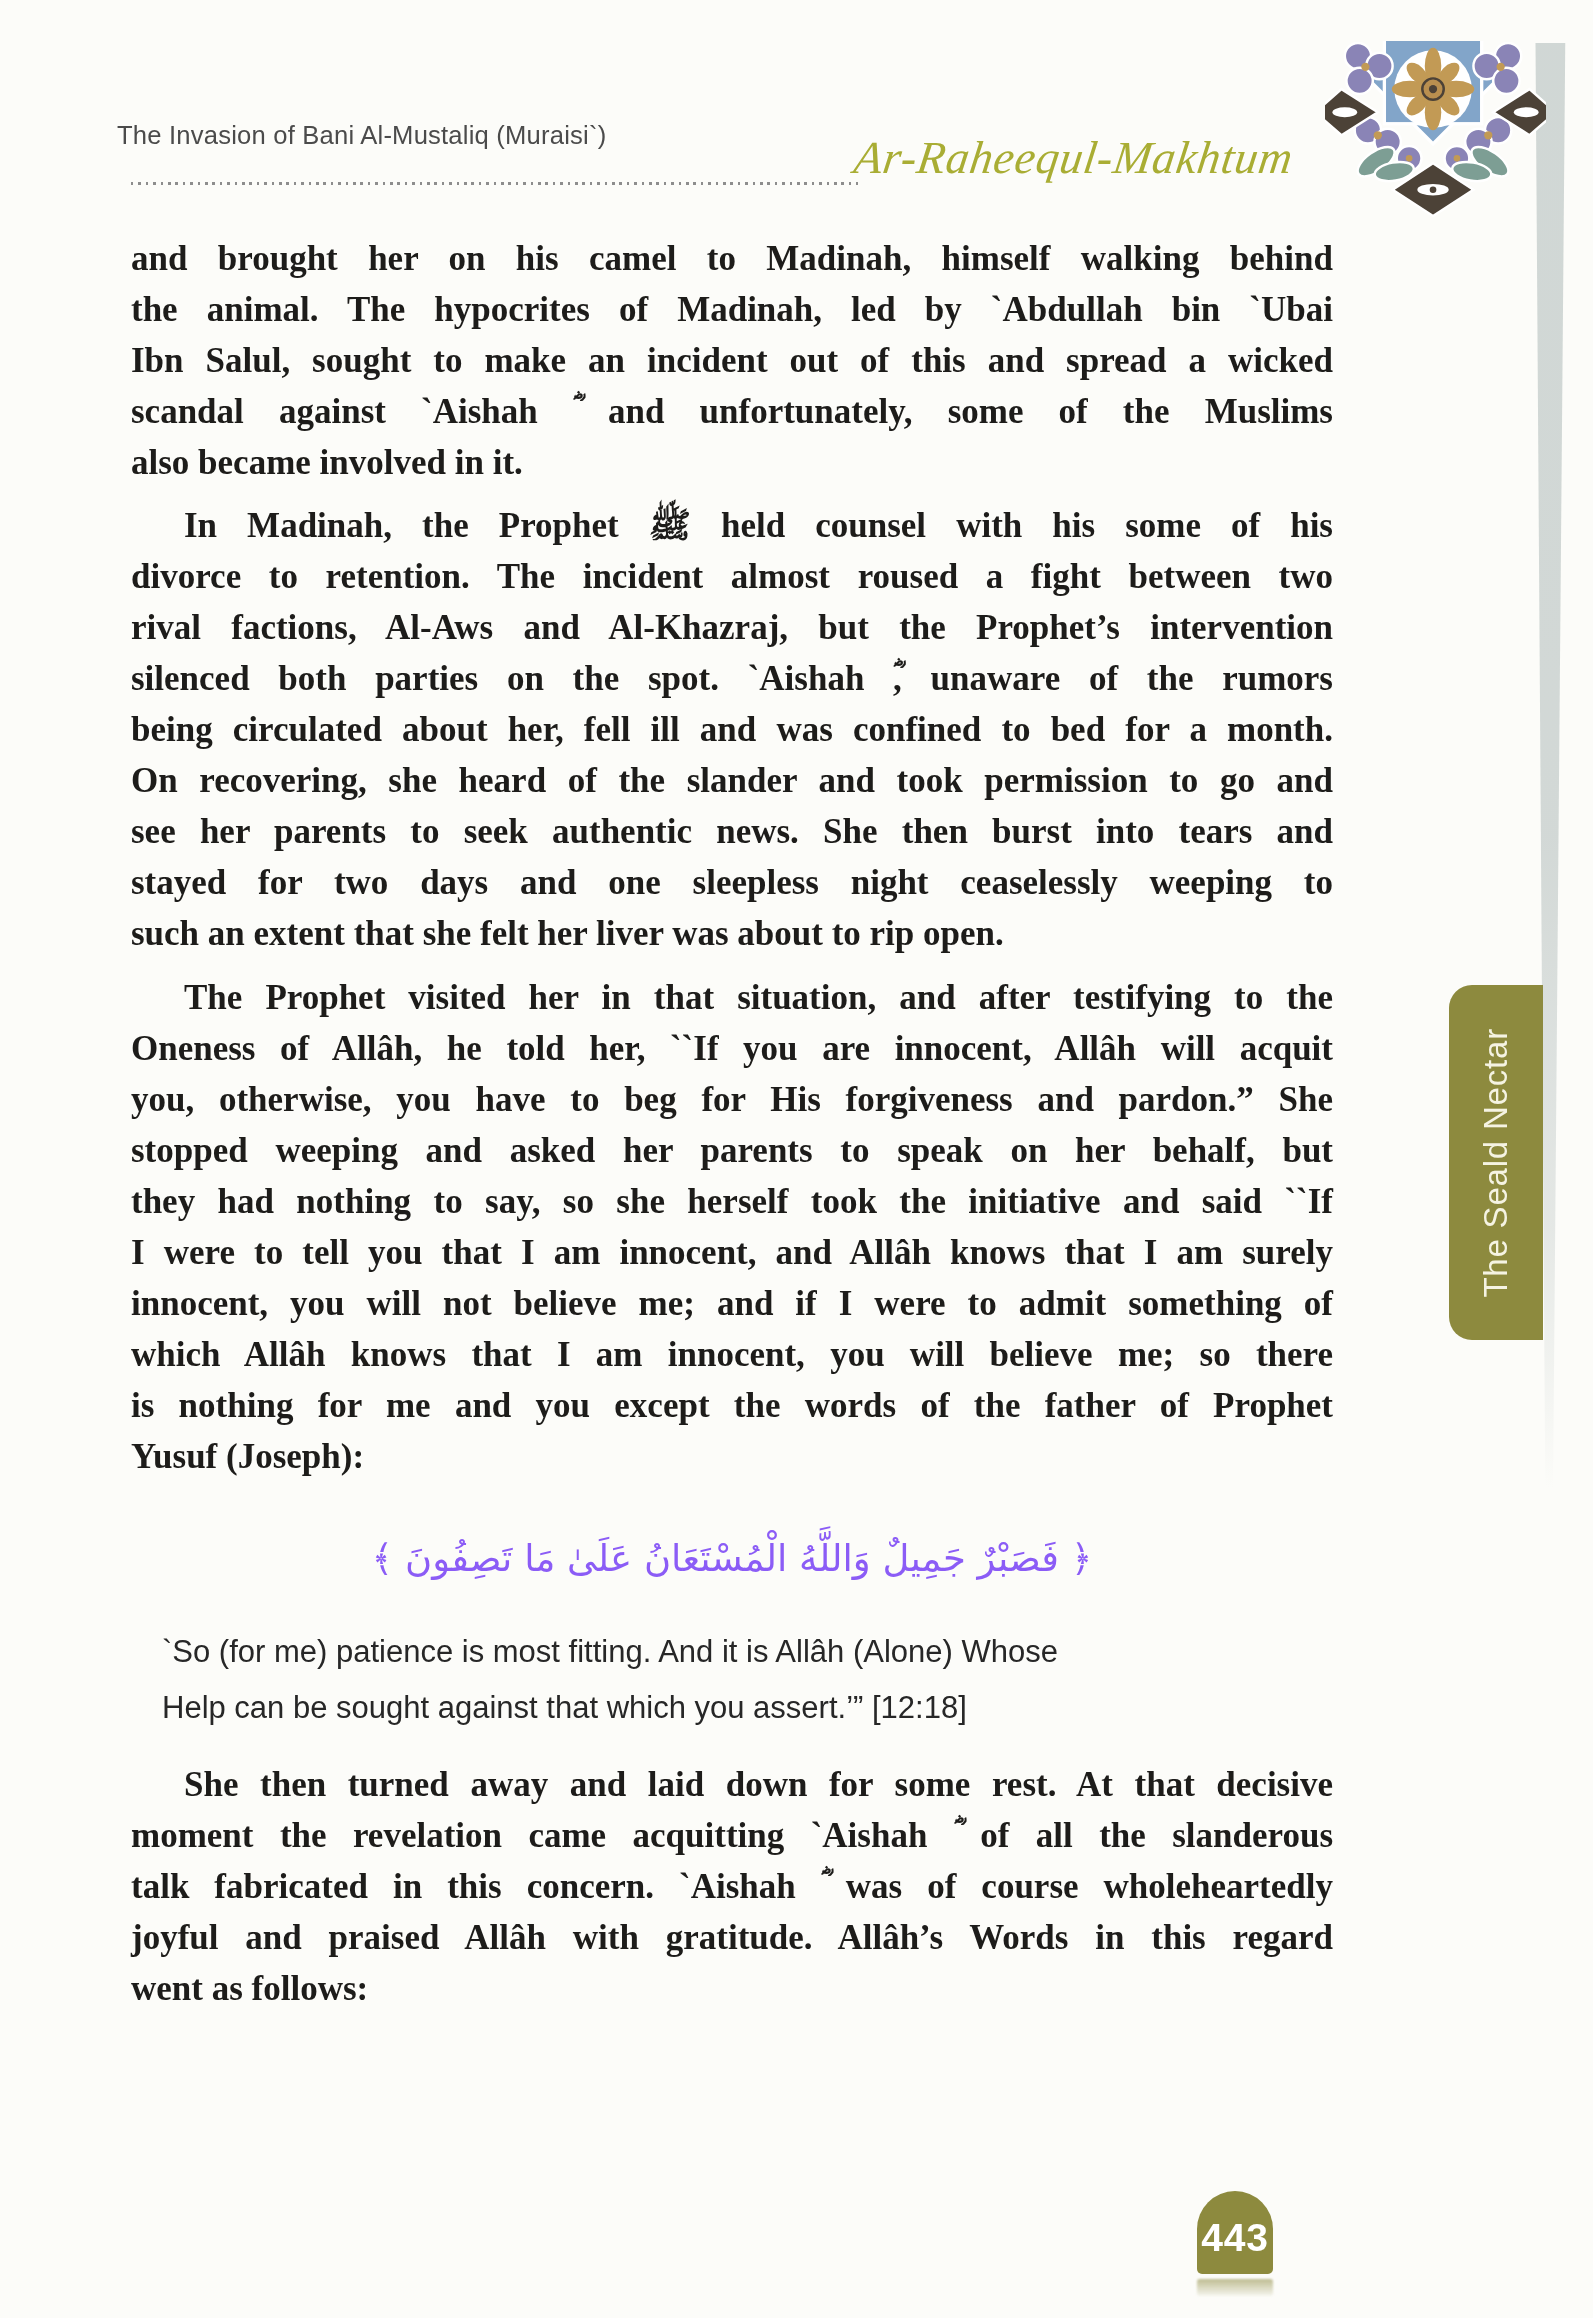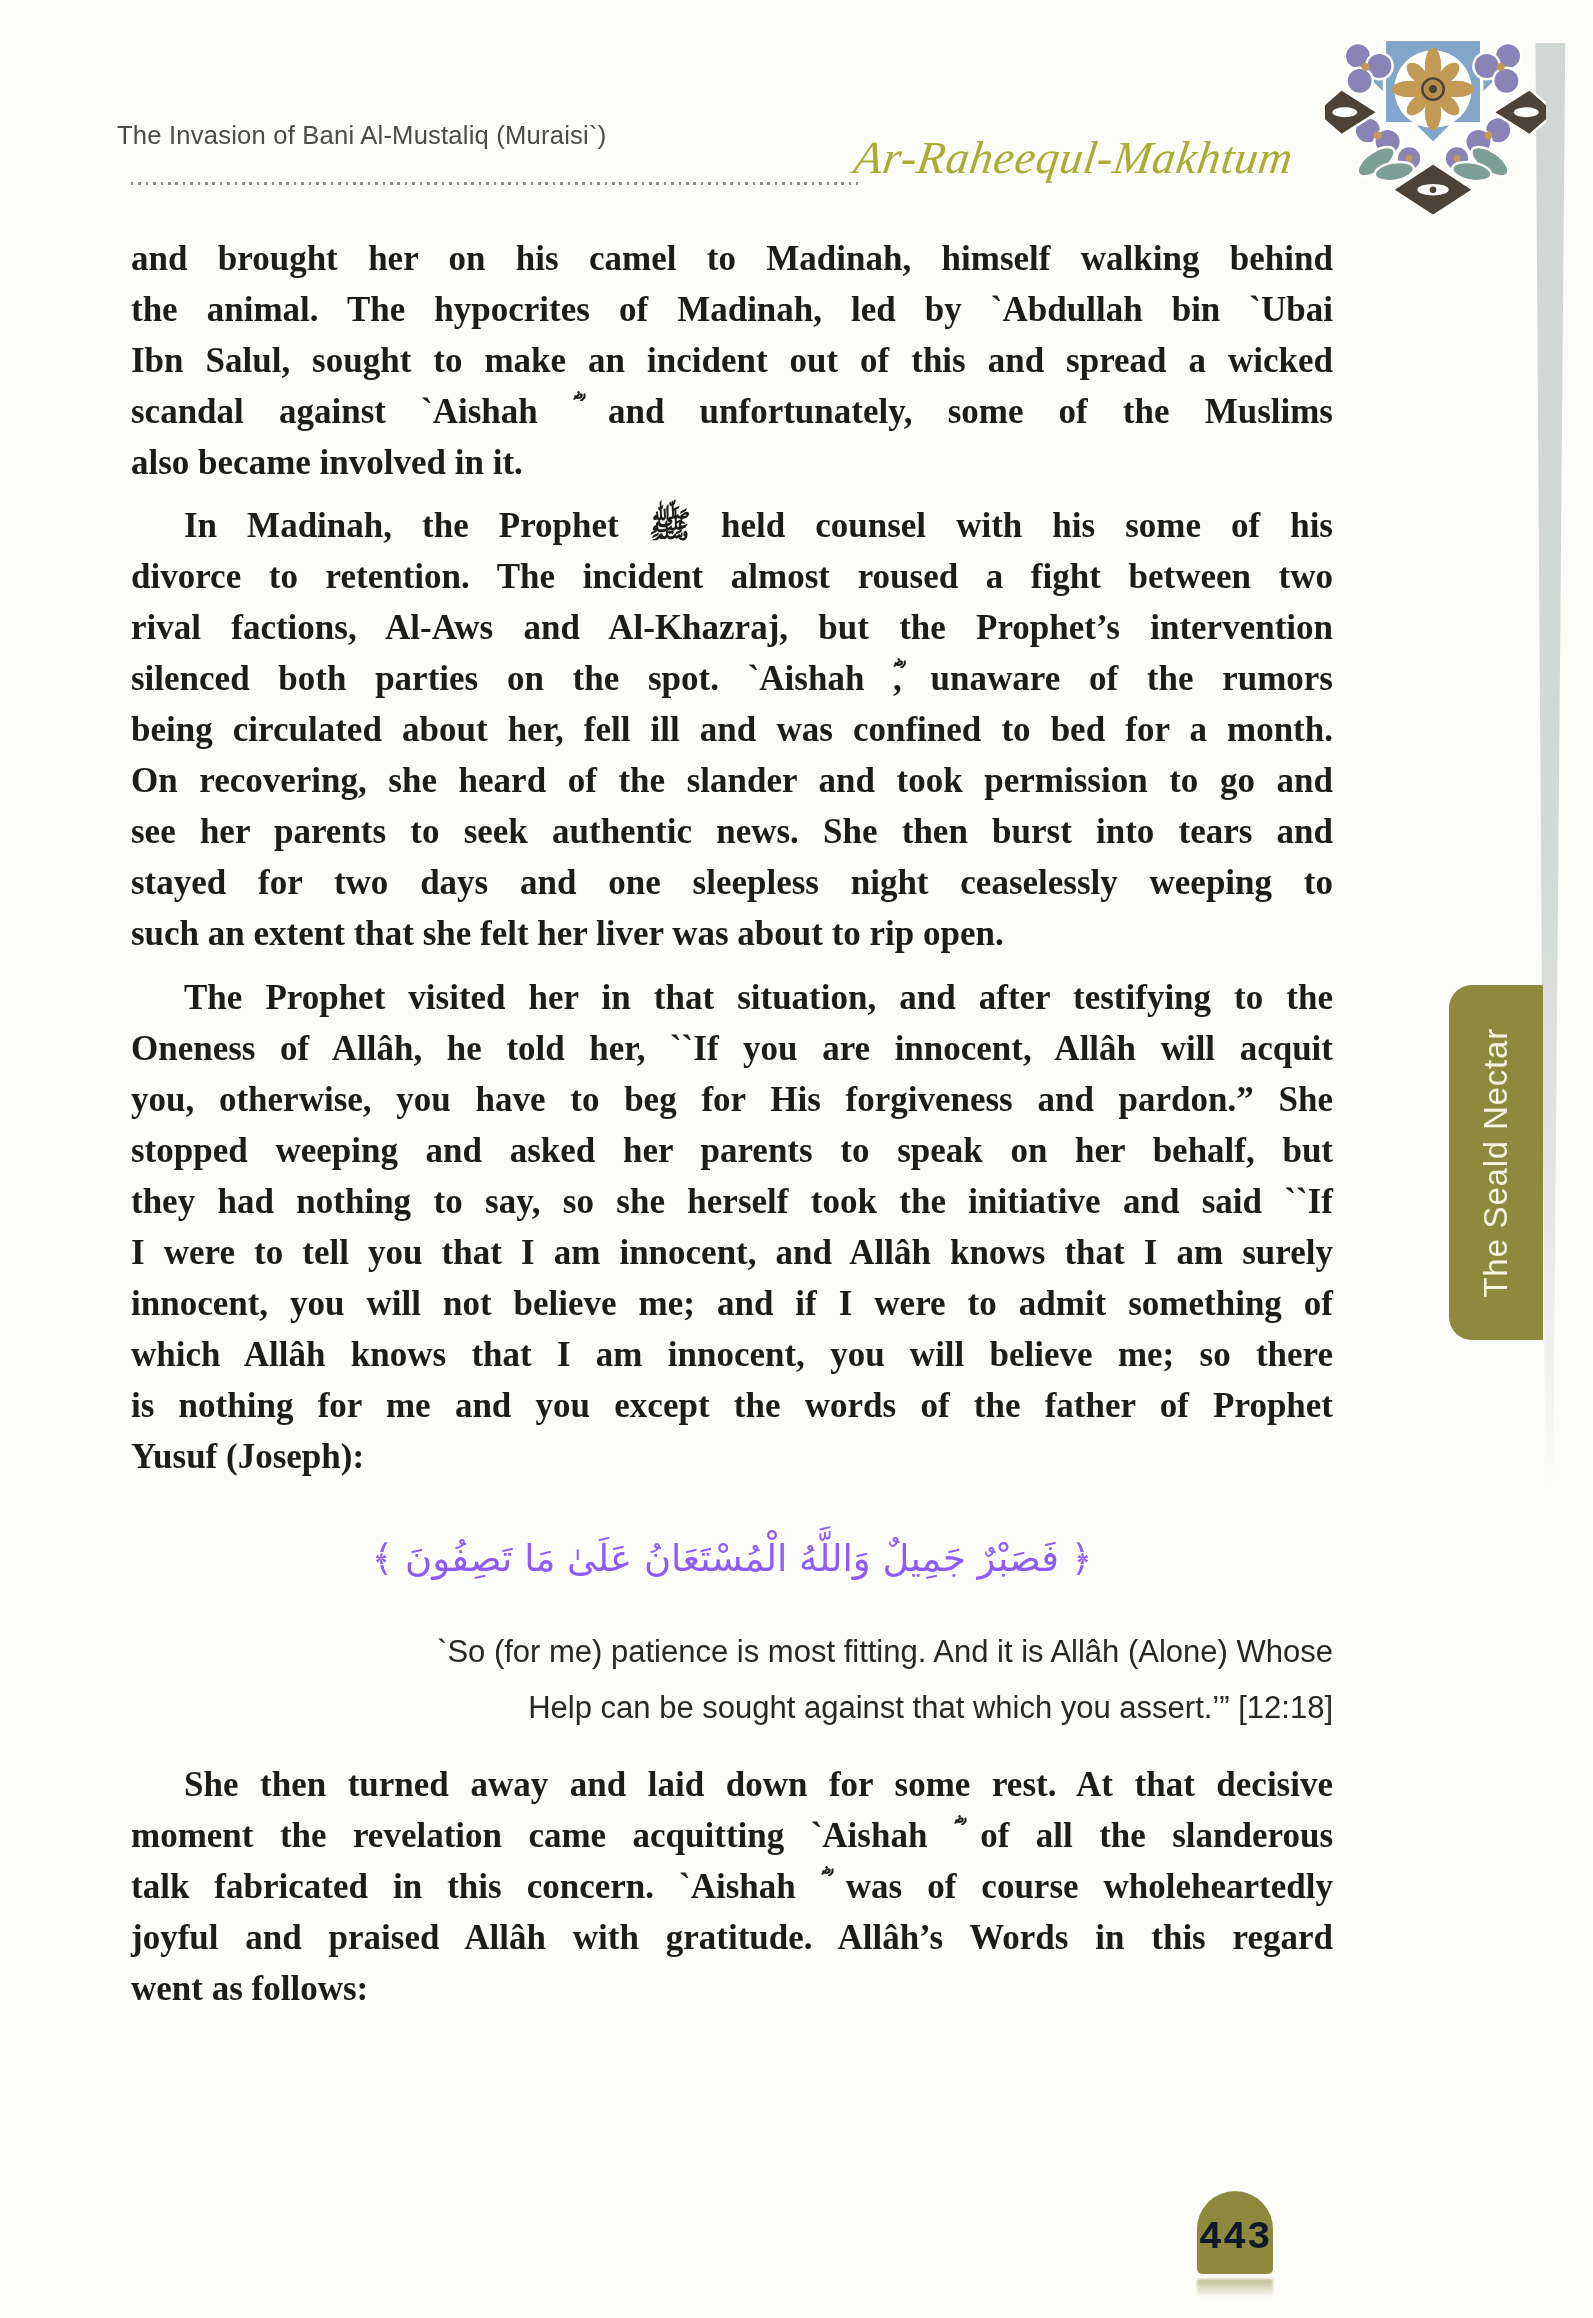--- a/index.html
+++ b/index.html
@@ -109,39 +109,39 @@
     color: #8b5cf6;
     margin: 43px 33px 31px 33px;
   }
   .verse-translation {
     margin: 0 0 23px 31px;
     font-family: "Liberation Sans", "DejaVu Sans", sans-serif;
     font-size: 31px;
     line-height: 56px;
     color: #272727;
   }
-  .verse-translation .tline { text-align: right; }
+  .verse-translation .tline { text-align: left; }
 
   
   .page-badge {
     position: absolute;
     left: 1197px; top: 2191px;
     width: 76px; height: 83px;
     background: #8d8a3e;
     border-radius: 38px 38px 5px 5px;
     display: flex;
     align-items: center;
     justify-content: center;
     z-index: 2;
   }
   .page-badge span {
-    font-family: Liberation Mono, monospace;
+    font-family: Liberation Sans, sans-serif;
     font-size: 39px;
     font-weight: bold;
-    color: #0f172a;
+    color: #ffffff;
     margin-top: 10px;
     letter-spacing: 0.8px;
   }
   .page-badge-reflection {
     position: absolute;
     left: 1197px; top: 2279px;
     width: 76px; height: 17.4px;
     background: linear-gradient(to bottom, rgba(141,138,62,0.55), rgba(141,138,62,0.05));
     border-radius: 2.5px;
     filter: blur(0.8px);

